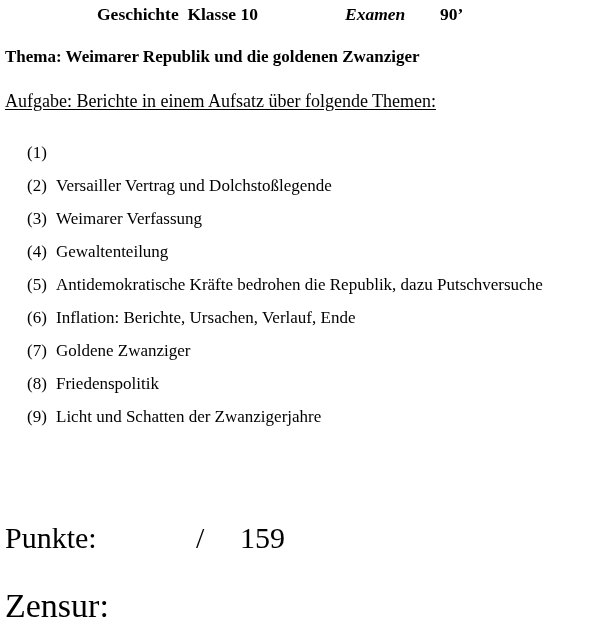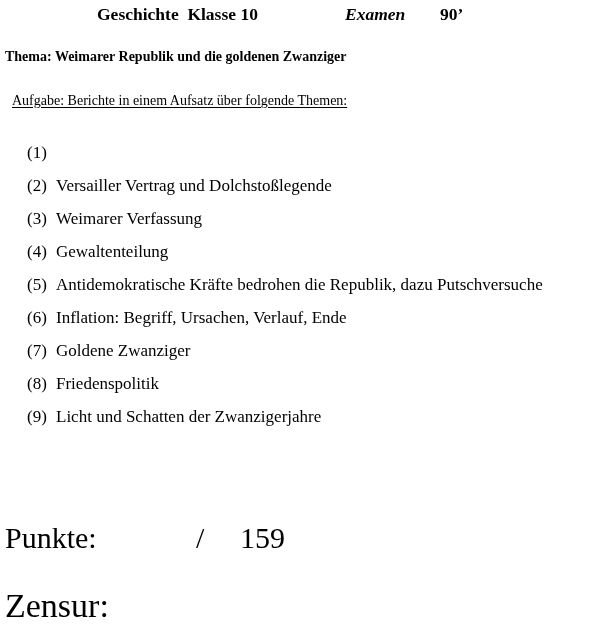--- a/index.html
+++ b/index.html
@@ -52,31 +52,31 @@
     left: 440px;
     top: 0;
   }
 
   
   .topic-line {
     position: absolute;
     left: 5px;
     top: 45px;
     font-weight: bold;
-    font-size: 14px;
+    font-size: 17px;
     line-height: 24px;
     white-space: pre;
   }
 
   
   .instruction-line {
     position: absolute;
-    left: 12px;
+    left: 5px;
     top: 89px;
-    font-size: 14px;
+    font-size: 18px;
     line-height: 24px;
     white-space: pre;
     text-decoration: underline;
     text-underline-offset: 2px;
   }
 
   
   .task-list {
     position: absolute;
     left: 0;
@@ -154,21 +154,21 @@
   <div class="topic-line">Thema: Weimarer Republik und die goldenen Zwanziger</div>
 
   <div class="instruction-line">Aufgabe: Berichte in einem Aufsatz über folgende Themen:</div>
 
   <div class="task-list">
       <div class="task-item"><span class="task-number">(1)</span></div>
       <div class="task-item"><span class="task-number">(2)</span><span class="task-text">Versailler Vertrag und Dolchstoßlegende</span></div>
       <div class="task-item"><span class="task-number">(3)</span><span class="task-text">Weimarer Verfassung</span></div>
       <div class="task-item"><span class="task-number">(4)</span><span class="task-text">Gewaltenteilung</span></div>
       <div class="task-item"><span class="task-number">(5)</span><span class="task-text">Antidemokratische Kräfte bedrohen die Republik, dazu Putschversuche</span></div>
-      <div class="task-item"><span class="task-number">(6)</span><span class="task-text">Inflation: Begriff, Ursachen, Verlauf, Ende</span></div>
+      <div class="task-item"><span class="task-number">(6)</span><span class="task-text">Inflation: Berichte, Ursachen, Verlauf, Ende</span></div>
       <div class="task-item"><span class="task-number">(7)</span><span class="task-text">Goldene Zwanziger</span></div>
       <div class="task-item"><span class="task-number">(8)</span><span class="task-text">Friedenspolitik</span></div>
       <div class="task-item"><span class="task-number">(9)</span><span class="task-text">Licht und Schatten der Zwanzigerjahre</span></div>
     </div>
 
   <div class="score-line">
     <span class="score-label">Punkte:</span>
     <span class="score-separator">/</span>
     <span class="score-max">159</span>
   </div>

